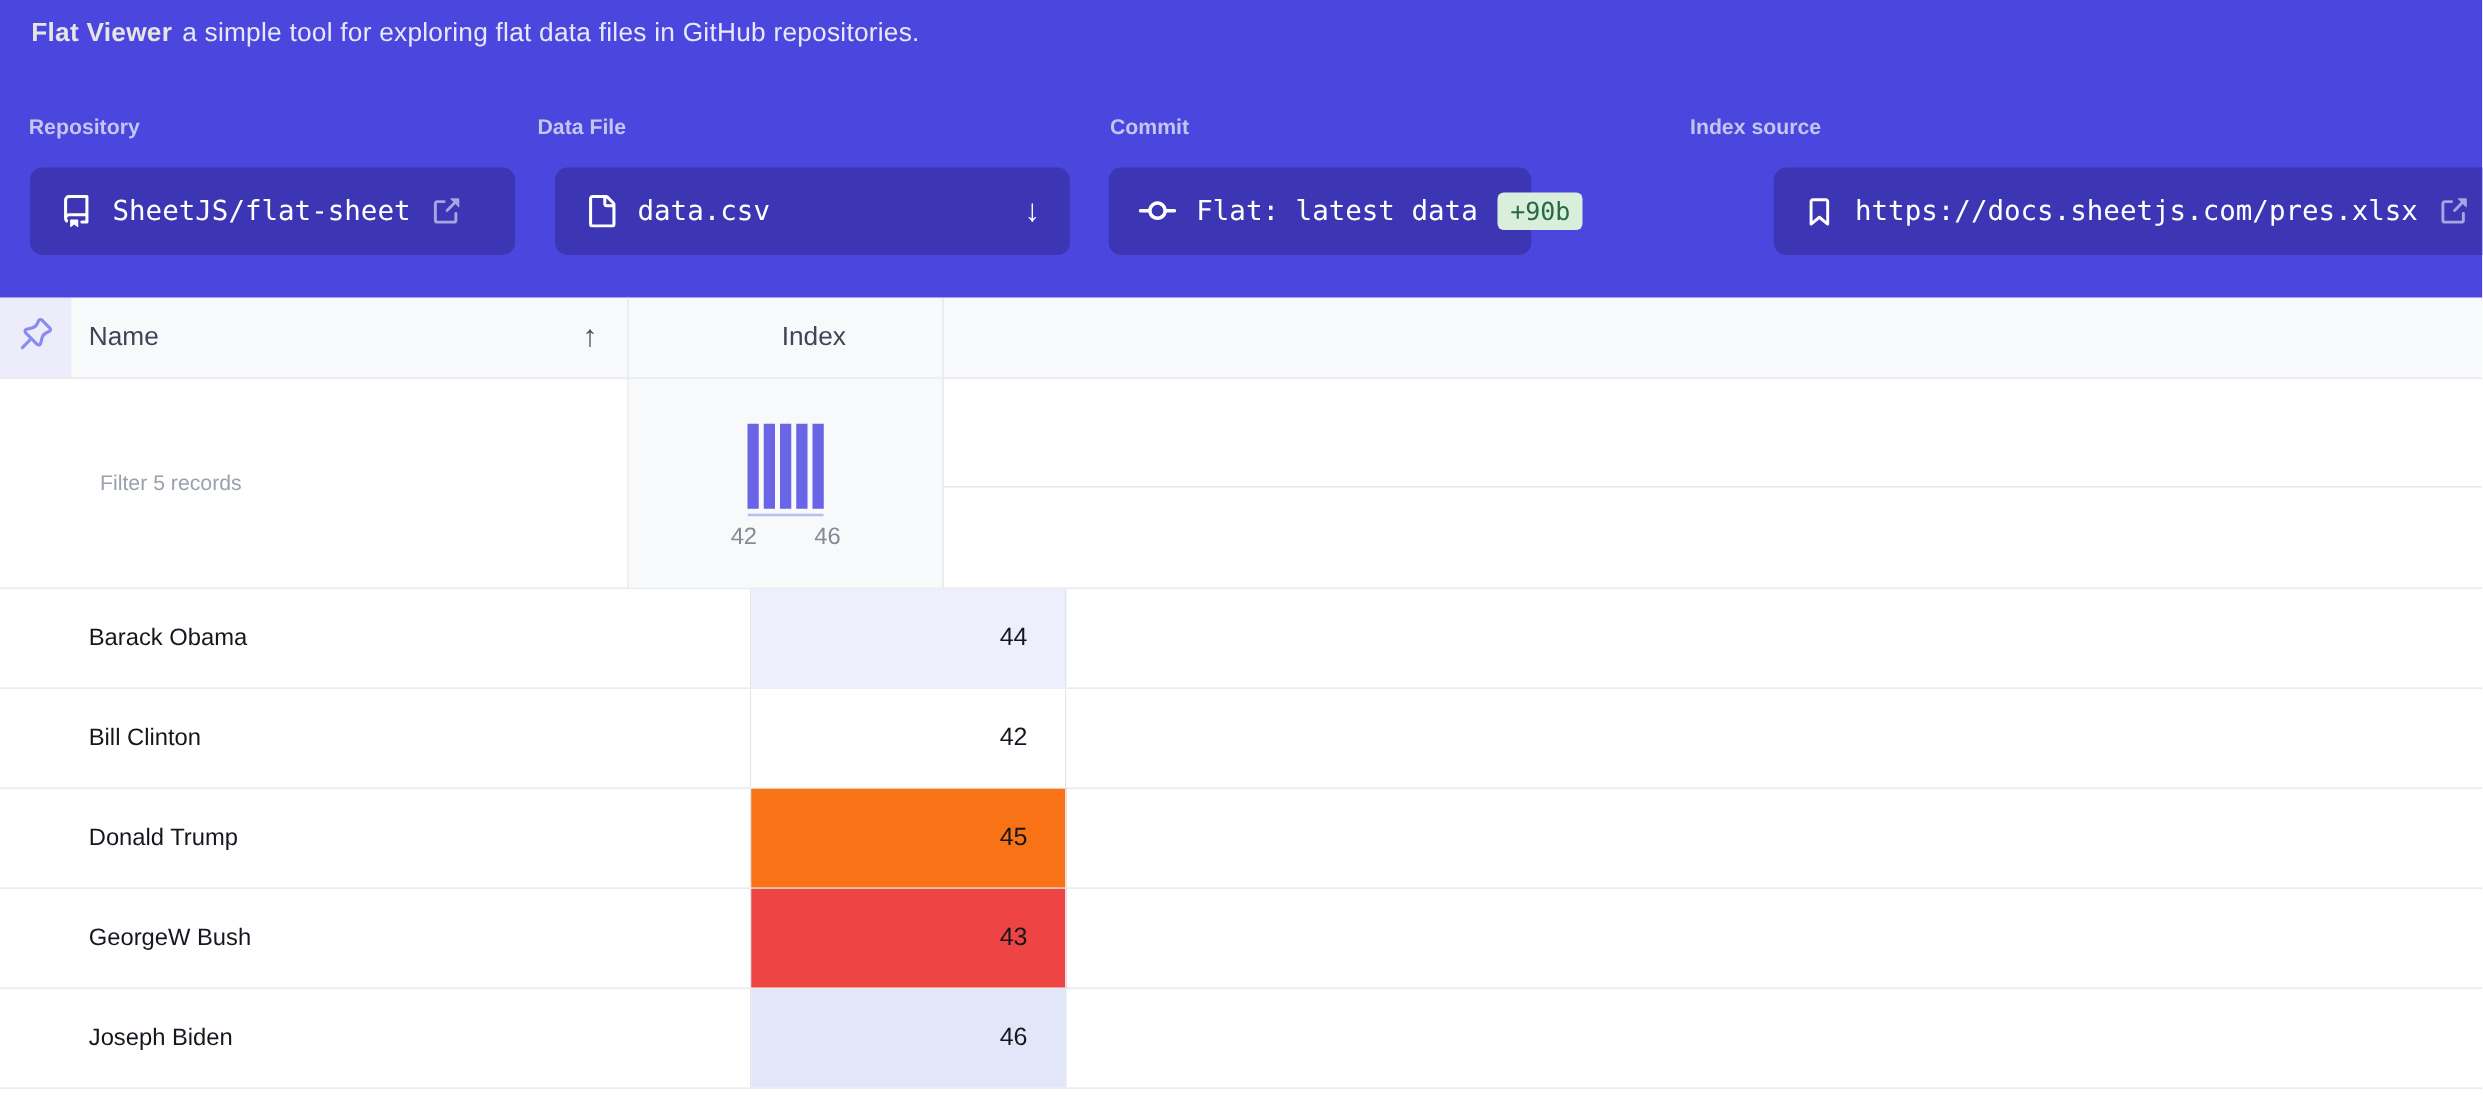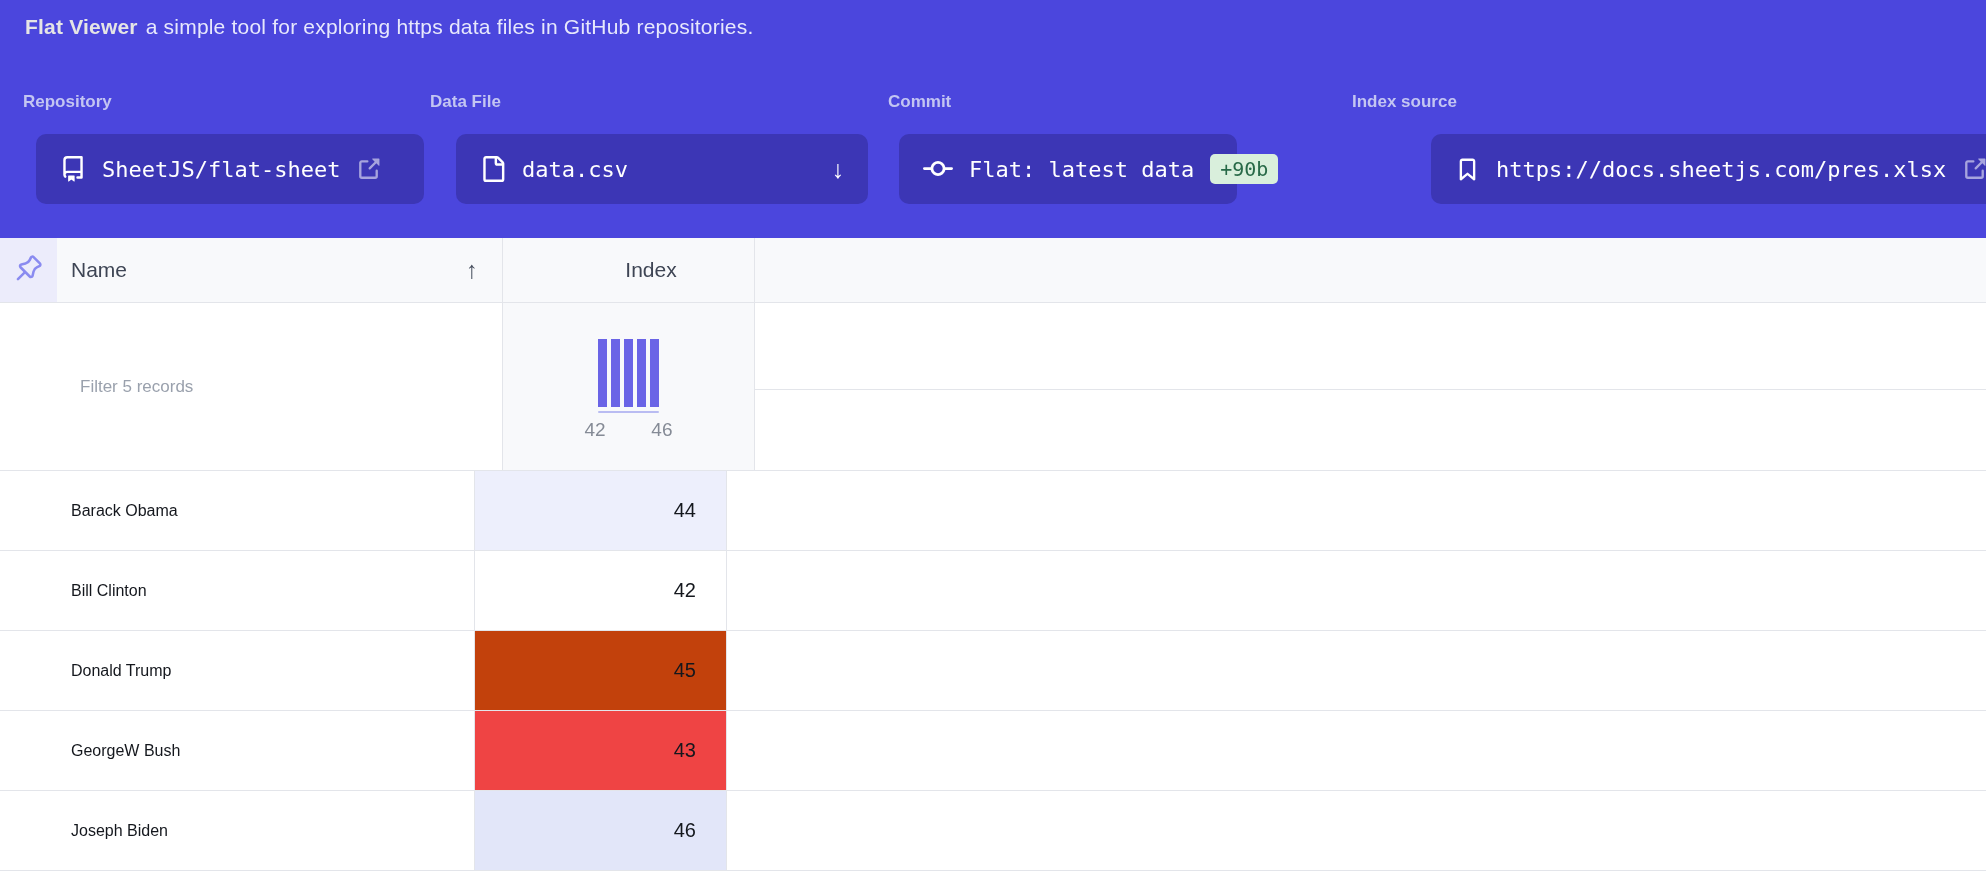--- a/index.html
+++ b/index.html
@@ -11,21 +11,21 @@
   body{font-family:"Liberation Sans",sans-serif;background:#fff;}
   .app{width:1986px;height:888px;position:relative;overflow:hidden;background:#fff;}
 
   
   .topbar{position:relative;width:100%;height:238px;background:var(--topbar-bg);}
   .title-line{position:absolute;left:25px;top:15px;font-size:21px;color:#e7e8fc;letter-spacing:.2px;}
   .title-line .app-title{font-weight:bold;color:#e5e5e5;margin-right:8px;}
   .control-label{position:absolute;top:92px;font-size:17px;font-weight:600;color:#c3c5f2;}
   .control-box{position:absolute;top:134px;height:70px;border-radius:10px;background:var(--control-bg);
     display:flex;align-items:center;padding:0 24px;color:#fff;
-    font-family:"DejaVu Sans Mono",monospace;font-size:22px;gap:16px;cursor:pointer;white-space:nowrap;margin-left:12px;}
+    font-family:"DejaVu Sans Mono",monospace;font-size:22px;gap:16px;cursor:pointer;white-space:nowrap;}
   .ctl-repo-label{left:23px;} .ctl-file-label{left:430px;} .ctl-commit-label{left:888px;} .ctl-src-label{left:1352px;}
   .ctl-repo{left:24px;width:388px;} .ctl-file{left:444px;width:412px;}
   .ctl-commit{left:887px;width:338px;} .ctl-src{left:1419px;width:612px;}
   .cicon{flex:0 0 auto;display:flex;align-items:center;}
   .cicon svg{display:block;}
   .ext-icon svg path{fill:rgba(255,255,255,.55);}
   .down-arrow{margin-left:auto;font-family:"Liberation Sans",sans-serif;font-size:25px;font-weight:bold;color:#fff;}
   .badge{margin-left:auto;background:var(--badge-bg);color:var(--badge-text);font-size:20px;
     padding:3px 10px;border-radius:5px;font-family:"DejaVu Sans Mono",monospace;}
 
@@ -48,34 +48,34 @@
     display:flex;flex-direction:column;align-items:center;cursor:pointer;}
   .histo-bars{margin-top:36px;display:flex;gap:4px;height:68px;align-items:flex-end;}
   .histo-bars .bar{width:9px;height:100%;background:var(--histogram-bar);}
   .histo-baseline{width:61px;height:2px;background:var(--histogram-baseline);margin-top:4px;border-radius:1px;}
   .histo-labels{width:88px;display:flex;justify-content:space-between;margin-top:6px;
     font-size:19px;color:#858b96;}
   .filter-filler{flex:1;}
   .filler-split{height:87px;border-bottom:1px solid var(--grid-line);}
 
   .row{display:flex;height:80px;border-bottom:1px solid var(--grid-line);}
-  .name-cell{width:475px;border-right:1px solid var(--grid-line);display:flex;align-items:center;
-    padding-left:71px;font-size:16px;color:#14171d;}
+  .name-cell{width:601px;border-right:1px solid var(--grid-line);display:flex;align-items:center;
+    padding-left:71px;font-size:19px;color:#14171d;}
   .index-cell{width:252px;border-right:1px solid var(--grid-line);display:flex;align-items:center;
     justify-content:flex-end;padding-right:30px;font-size:20px;color:#14171d;}
   .row-filler{flex:1;}
 </style>
 </head>
 <body>
 
 <div class="app">
 
   <div class="topbar">
     <div class="title-line">
-      <span class="app-title">Flat Viewer</span><span>a simple tool for exploring https data files in GitHub repositories.</span>
+      <span class="app-title">Flat Viewer</span><span>a simple tool for exploring flat data files in GitHub repositories.</span>
     </div>
 
     <div class="control-label ctl-repo-label">Repository</div>
     <div class="control-label ctl-file-label">Data File</div>
     <div class="control-label ctl-commit-label">Commit</div>
     <div class="control-label ctl-src-label">Index source</div>
 
     <div class="control-box ctl-repo">
       <span class="cicon">
         <svg viewBox="0 0 16 16" width="26" height="26">
@@ -176,21 +176,21 @@
   </div>
 
   <div class="row">
     <div class="name-cell">Bill Clinton</div>
     <div class="index-cell" style="background: rgb(255, 255, 255);">42</div>
     <div class="row-filler"></div>
   </div>
 
   <div class="row">
     <div class="name-cell">Donald Trump</div>
-    <div class="index-cell" style="background: #c2410c;">45</div>
+    <div class="index-cell" style="background: #f97316;">45</div>
     <div class="row-filler"></div>
   </div>
 
   <div class="row">
     <div class="name-cell">GeorgeW Bush</div>
     <div class="index-cell" style="background: #ef4444;">43</div>
     <div class="row-filler"></div>
   </div>
 
   <div class="row">

